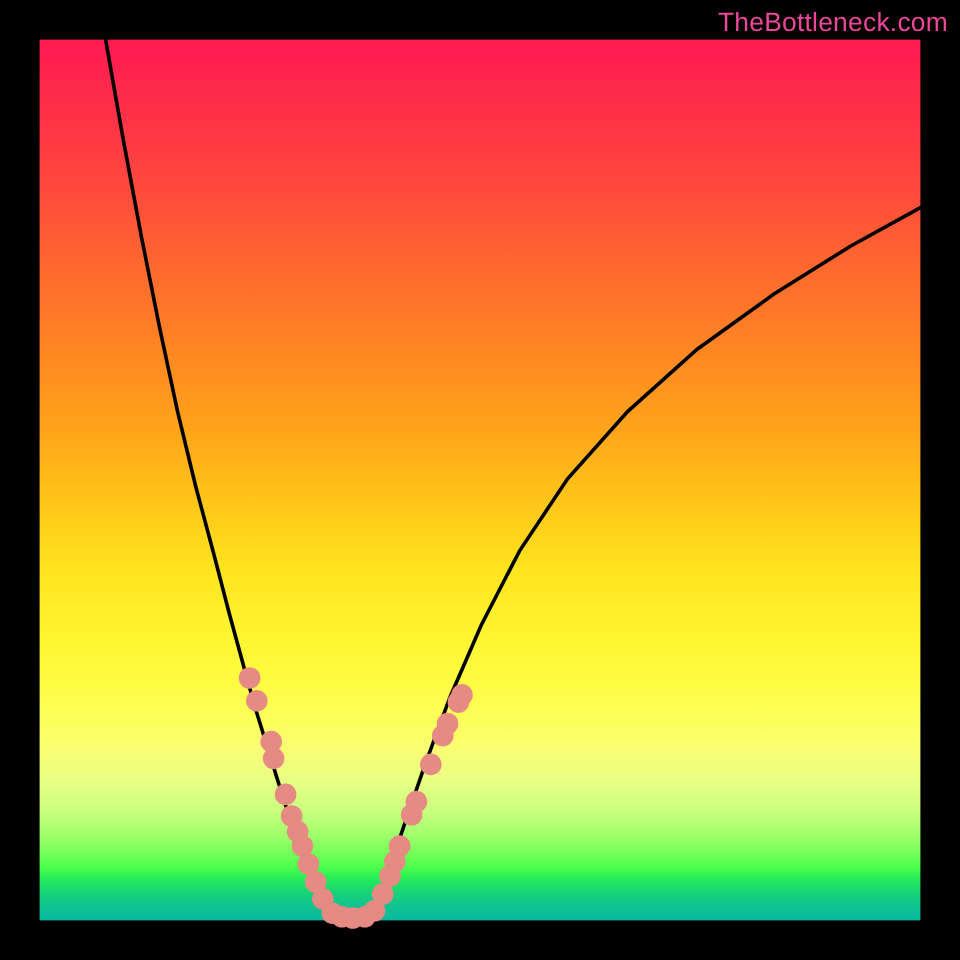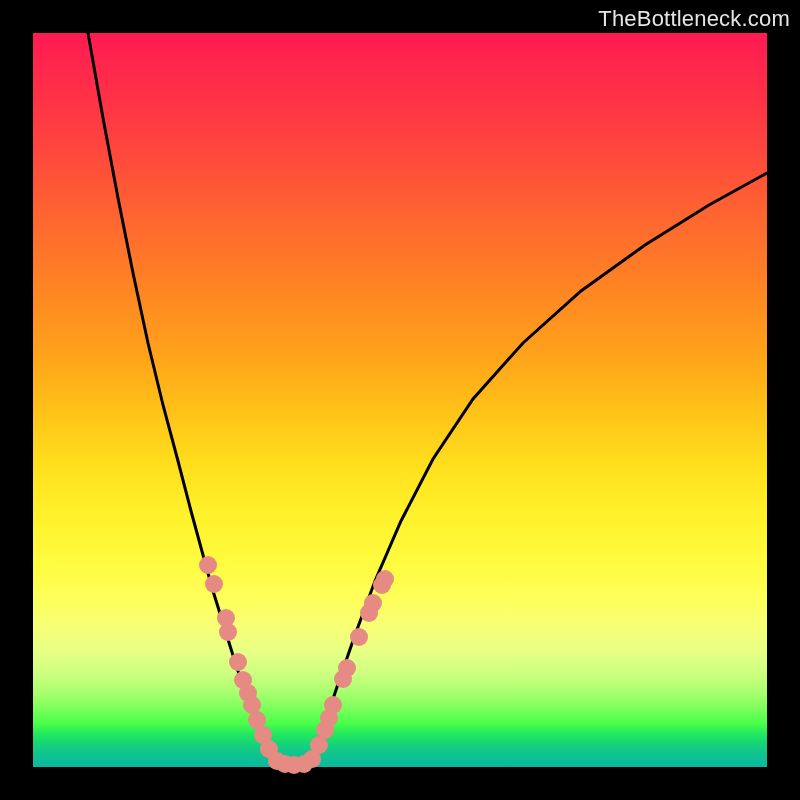--- a/index.html
+++ b/index.html
@@ -50,21 +50,21 @@
         #12c987 97.7%,
         #0fc292 98.5%,
         #0cbd9a 99.3%,
         #0ab9a0 100%
       );
   }
   .watermark {
     position: absolute;
     top: 6px;
     right: 10px;
-    color: #e5e5e5;
+    color: #ec4899;
     font-size: 22px;
     font-weight: 400;
     letter-spacing: 0.2px;
     user-select: none;
   }
   svg.curves {
     position: absolute;
     left: 33px;
     top: 33px;
     width: 734px;

